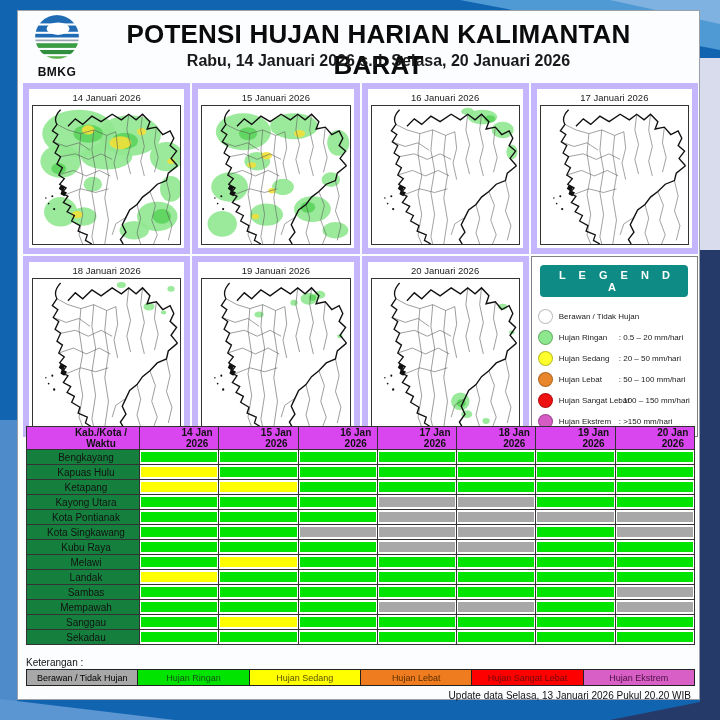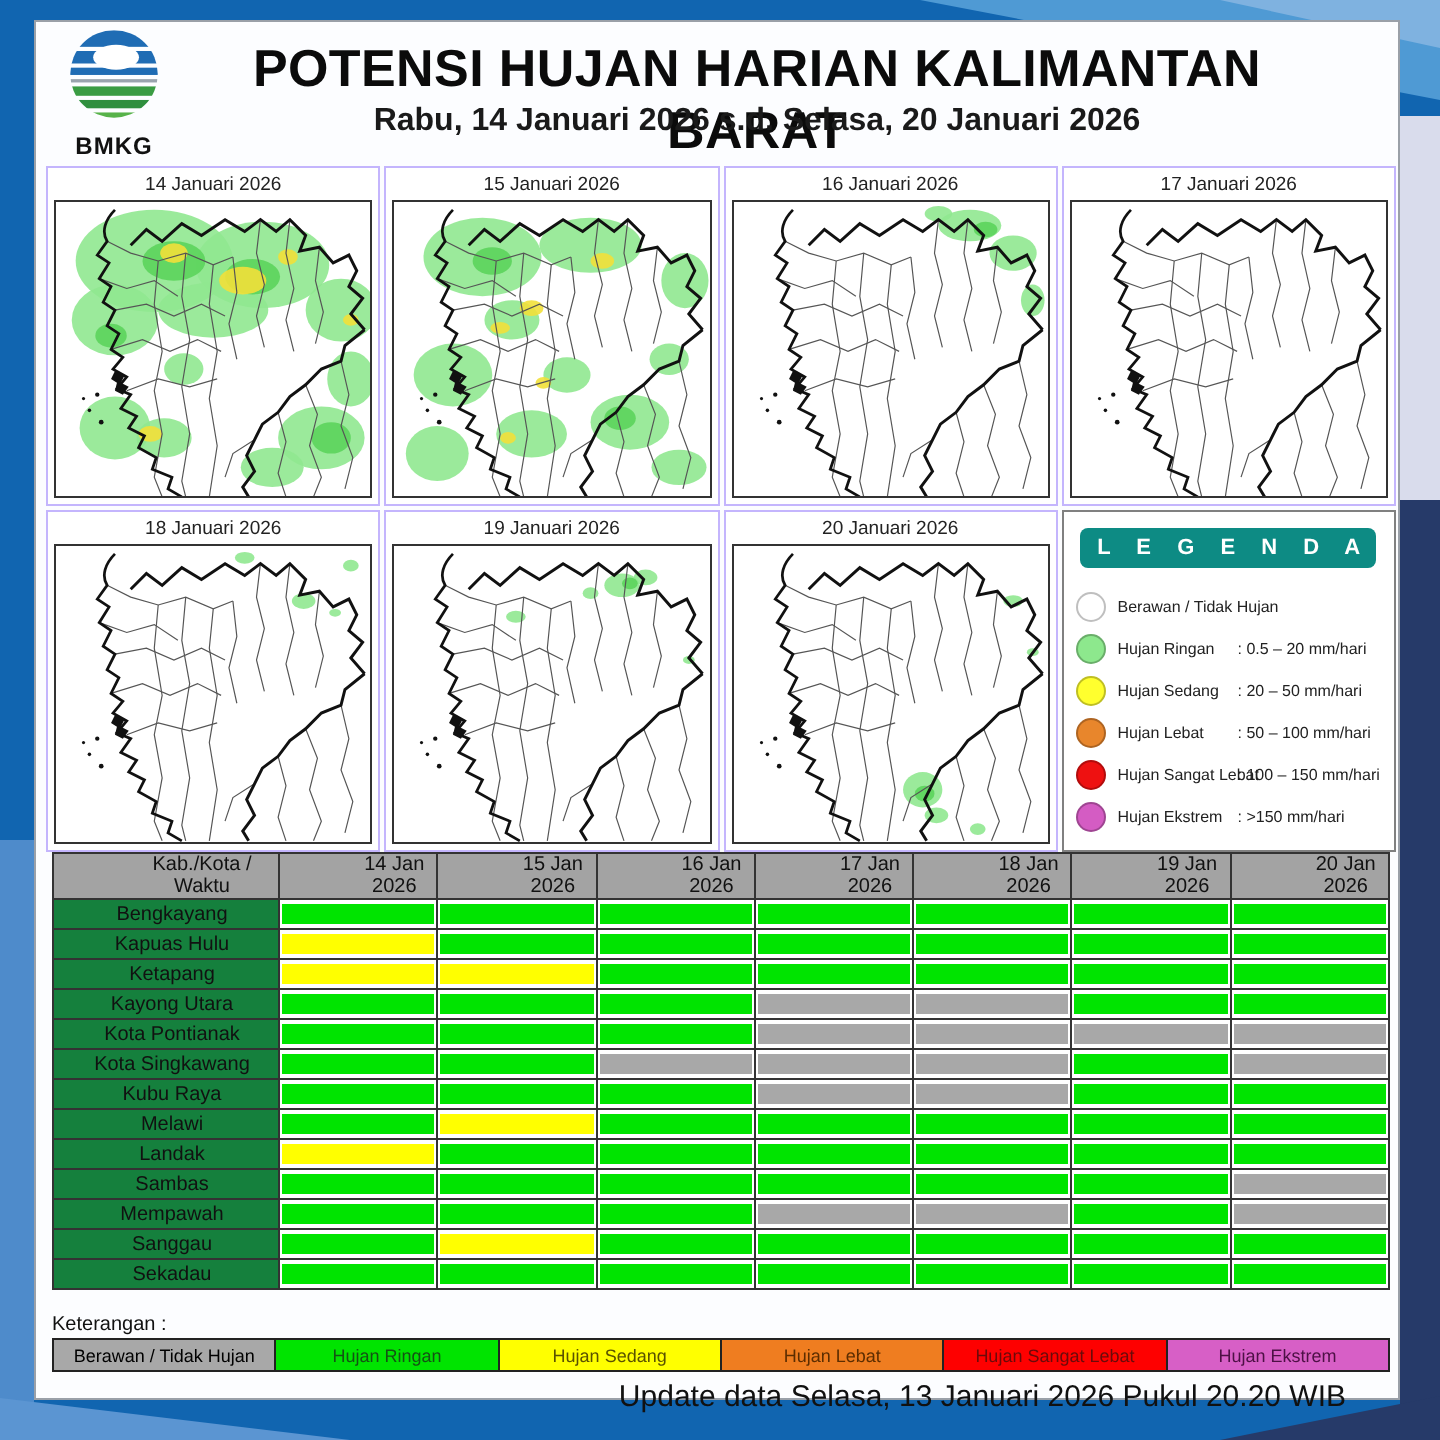--- a/index.html
+++ b/index.html
@@ -24,53 +24,53 @@
   .hdr-logo { position:absolute; left:12px; top:3px; width:54px; text-align:center; }
   .hdr-logo-name { font-weight:bold; font-size:12px; letter-spacing:0.5px; color:#111; margin-top:-1px; }
   .hdr-title { position:absolute; left:70px; right:30px; top:8px; text-align:center;
                font-size:26px; font-weight:bold; color:#0b0b0b; letter-spacing:0.2px; }
   .hdr-sub   { position:absolute; left:70px; right:30px; top:41px; text-align:center;
                font-size:16px; font-weight:bold; color:#1a1a1a; }
 
   
   .grid { position:absolute; left:5px; top:72px; width:675px; height:338px;
           display:grid; grid-template-columns:repeat(4,1fr); grid-template-rows:1fr 1fr; gap:2px; }
-  .panel { background:#fff; border:1px solid #c4b5fd; display:flex; flex-direction:column; padding:2px 3px 3px; }
+  .panel { background:#fff; border:6px solid #c4b5fd; display:flex; flex-direction:column; padding:2px 3px 3px; }
   .panel-title { height:14px; line-height:14px; text-align:center; font-size:9.5px; color:#222; flex:0 0 auto; }
   .panel-map { flex:1 1 auto; border:1px solid #333; background:#fff; overflow:hidden; }
   .panel-map svg { display:block; width:100%; height:100%; }
 
   
   .legendbox { background:#fff; border:1px solid #808080; padding:8px 6px 4px; display:flex; flex-direction:column; }
   .legend-btn { align-self:center; background:#0d8b84; color:#fff; font-weight:bold; font-size:11px;
-                letter-spacing:5px; text-indent:5px; padding:4px 0; width:148px; text-align:center;
+                letter-spacing:5px; text-indent:5px; padding:4px 12px; width:148px; text-align:center;
                 border-radius:4px; margin-bottom:9px; }
   .legend-item { display:flex; align-items:center; height:21px; }
   .legend-dot { width:15px; height:15px; border-radius:50%; flex:0 0 auto; margin-right:6px; border:1px solid rgba(0,0,0,0.25); }
   .legend-lab { font-size:8px; color:#222; width:60px; flex:0 0 auto; white-space:nowrap; }
   .legend-rng { font-size:8px; color:#222; white-space:nowrap; }
 
   
   table.fc { position:absolute; left:8px; top:415px; width:669px; border-collapse:collapse;
              font-size:10px; color:#111; table-layout:fixed; }
   table.fc th, table.fc td { border:1px solid #333; }
-  table.fc thead th { background:#a3a3a3; font-weight:normal; height:18px; text-align:center;padding-left:36px; }
+  table.fc thead th { background:#d946ef; font-weight:bold; height:18px; text-align:center;padding-left:36px; }
   table.fc tbody th { background:#15803d; font-weight:normal; text-align:center; padding-left:6px; height:14px; }
   table.fc td { height:15px; padding:2px 1px; background:#fff; }
   table.fc td .fill { width:100%; height:100%; }
   .col-name { width:113px; }
 
   
   .ket-label { position:absolute; left:8px; top:646px; font-size:10px; color:#111; }
   .ket-bar { position:absolute; left:8px; top:658px; width:669px; height:17px; display:flex; }
   .ket-seg { flex:1 1 0; border:1px solid #222; border-left-width:0; display:flex; align-items:center; justify-content:center;
              font-size:9px; white-space:nowrap; overflow:hidden; }
   .ket-seg:first-child { border-left-width:1px; }
 
-  .update-line { position:absolute; right:26px; top:679px; font-size:15px; color:#111; }
+  .update-line { position:absolute; right:8px; top:679px; font-size:10px; color:#111; }
 </style>
 </head>
 <body>
 
 <div class="bg-topright"></div>
 <div class="bg-topright2"></div>
 <div class="bg-rightlight"></div>
 <div class="bg-rightdark"></div>
 <div class="bg-bottomnavy"></div>
 <div class="bg-leftlight"></div>

